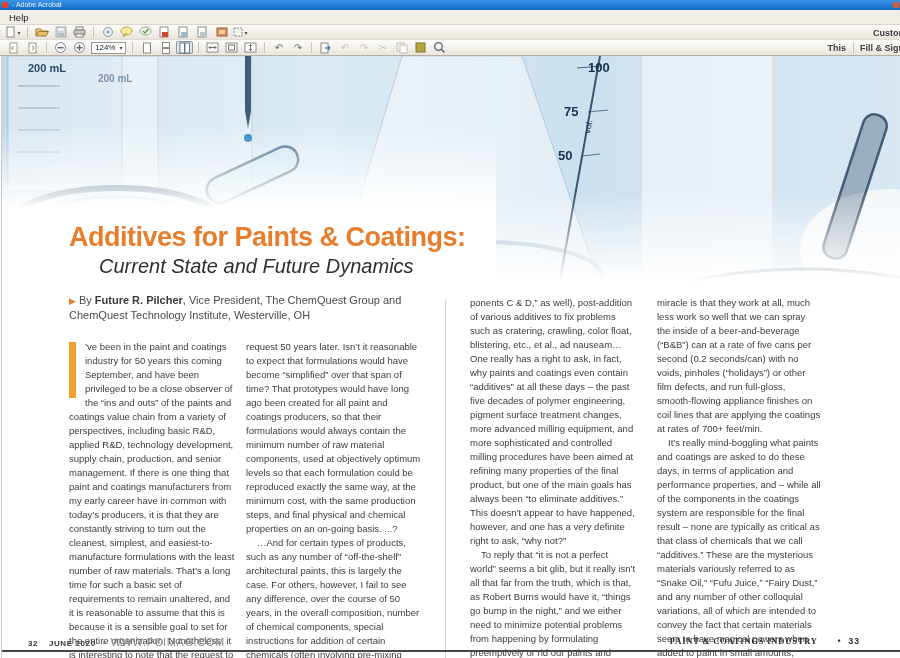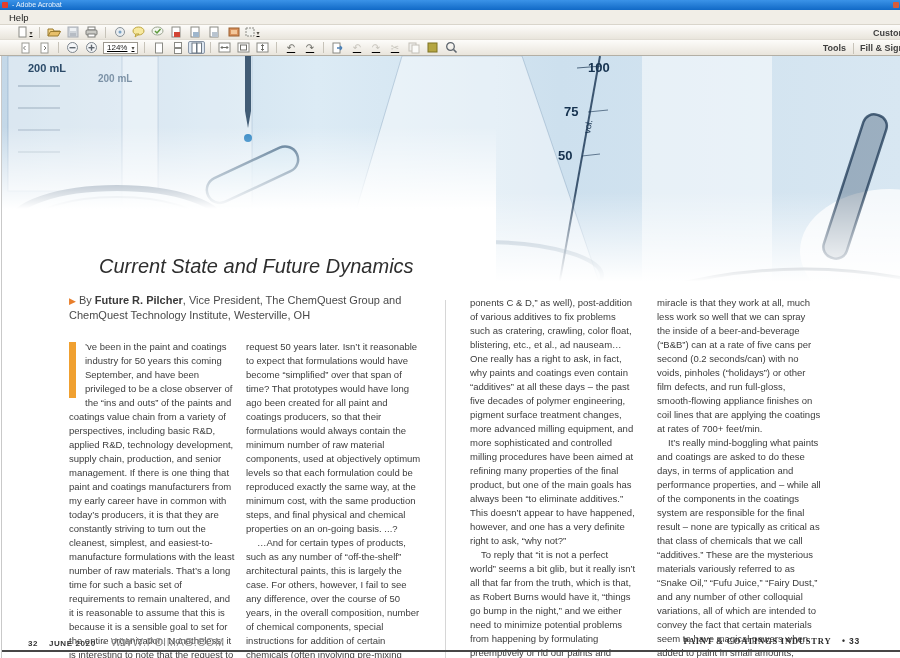--- a/index.html
+++ b/index.html
@@ -12,21 +12,21 @@
     line-height:10px; padding-left:12px; }
   .titlebar .app-ico { position:absolute; left:2px; top:2px; width:6px; height:6px;
     background:#e43e2b; border-radius:1px; }
   .titlebar .win-btn { position:absolute; right:1px; top:2px; width:6px; height:6px;
     background:#d85c3a; border-radius:1px; }
   .menubar { position:absolute; top:10px; left:0; right:0; height:15px;
     background:#f1eee7; border-bottom:1px solid #d9d5cb; font-size:9.5px; color:#222;
     display:flex; align-items:center; }
   .menu-item { padding:18px 9px; }
   .tbar { position:absolute; left:0; right:0; display:flex; align-items:center;
-    background:linear-gradient(#fdfcfa,#e9e5dc); padding-left:16px;text-decoration:underline; }
+    background:linear-gradient(#fdfcfa,#e9e5dc); padding-left:4px; }
   .tbar1 { top:25px; height:15px; border-bottom:1px solid #e0dcd3; }
   .tbar2 { top:40px; height:16px; border-bottom:1px solid #b3afa5; }
   .sep { width:1px; height:11px; background:#c7c3b9; margin:0 4px; flex:0 0 auto; }
   .ti { display:inline-flex; width:17px; height:13px; align-items:center;
     justify-content:center; border-radius:2px; flex:0 0 auto; margin:0 1px; }
   .ti svg { display:block; }
   .ti.selected { border:1px solid #8a97a8; background:#dde7f2; }
   .glyph { font-size:10px; color:#6e6e68; line-height:1; }
   .glyph.dis { color:#c7c4bc; }
   .caret { font-size:6px; color:#55524a; margin-left:1px; }
@@ -67,21 +67,21 @@
   .gutter { position:absolute; left:443px; top:244px; height:396px; width:1px;
     background:#d6d6d6; }
 
   .footer-l { position:absolute; left:26px; top:580px; font-size:8px; color:#333;
     letter-spacing:0.6px; }
   .footer-l .pg { font-weight:bold; margin-right:8px;text-align:right; }
   .footer-l .issue { font-weight:bold; margin-right:4px; }
   .footer-l .site { color:#8a8a8a; font-size:11px; }
   .footer-r { position:absolute; right:40px; top:580px; font-size:8.5px; color:#2e2e2e;
     font-family:"Liberation Serif", serif; font-weight:bold; letter-spacing:0.8px; }
-  .footer-r .pg { font-family:Liberation Sans, sans-serif; margin-left:8px; }
+  .footer-r .pg { font-family:Liberation Mono, monospace; margin-left:16px; }
   .page-rule { position:absolute; left:0; right:0; top:594px; height:2px; background:#474747; }
 </style>
 </head>
 <body>
 
 <div class="titlebar">
   <span class="app-ico"></span>
   <span>- Adobe Acrobat</span>
   <span class="win-btn"></span>
 </div>
@@ -272,21 +272,21 @@
       </svg>
   </span>
   <span class="ti">
     <svg width="13" height="13">
         <circle cx="5.5" cy="5.5" r="3.8" fill="none" stroke="#5e666e" stroke-width="1.3"></circle>
         <line x1="8.5" y1="8.5" x2="11.5" y2="11.5" stroke="#5e666e" stroke-width="1.6"></line>
       </svg>
   </span>
 
   <span class="tbar-sep-r" style="right:46px; top:3px;"></span>
-  <span class="right-label" style="right:54px; top:3px;">Tools</span>
+  <span class="right-label" style="right:54px; top:3px;">This</span>
   <span class="right-label" style="right:0; top:3px; width:40px;">Fill &amp; Sign</span>
 </div>
 <span class="right-label" style="right:0; top:28px; width:27px;">Customize</span>
 
 <div class="doc">
 
   <div class="photo">
     <svg width="900" height="235" viewBox="0 0 900 235" preserveAspectRatio="none">
       <defs>
         <linearGradient id="bg" x1="0" y1="0" x2="1" y2="0">
@@ -335,20 +335,21 @@
       <ellipse cx="888" cy="195" rx="90" ry="62" fill="rgba(246,250,252,0.92)"></ellipse>
       <g transform="rotate(18 850 140)">
         <rect x="838" y="55" width="24" height="150" rx="11" fill="rgba(18,45,75,0.3)" stroke="rgba(18,45,75,0.7)" stroke-width="2.5"></rect>
       </g>
       <path d="M660 232 Q780 200 900 222" fill="none" stroke="rgba(10,35,60,0.8)" stroke-width="3"></path>
     </svg>
     <div class="fade-l"></div>
     <div class="fade-r"></div>
   </div>
 
+  <div class="article-title">Additives for Paints &amp; Coatings:</div>
   <div class="article-subtitle">Current State and Future Dynamics</div>
   <div class="byline">
     <span class="arrow">▶</span><span>By </span><b>Future R. Pilcher</b><span>, Vice President, The ChemQuest Group and ChemQuest Technology Institute, Westerville, OH</span>
   </div>
 
   <div class="col col-1">
     <div class="dropcap-bar"></div>
     <p>’ve been in the paint and coatings industry for 50 years this coming September, and have been privileged to be a close observer of the “ins and outs” of the paints and coatings value chain from a variety of perspectives, including basic R&amp;D, applied R&amp;D, technology development, supply chain, production, and senior management. If there is one thing that paint and coatings manufacturers from my early career have in common with today’s producers, it is that they are constantly striving to turn out the cleanest, simplest, and easiest-to-manufacture formulations with the least number of raw materials. That’s a long time for such a basic set of requirements to remain unaltered, and it is reasonable to assume that this is because it is a sensible goal to set for the entire organization. Nonetheless, it is interesting to note that the request to make formulations “cleaner,” “simpler,” and “easier-to-manufacture” is an ongoing organizational</p>
   </div>
   <div class="col col-2">

